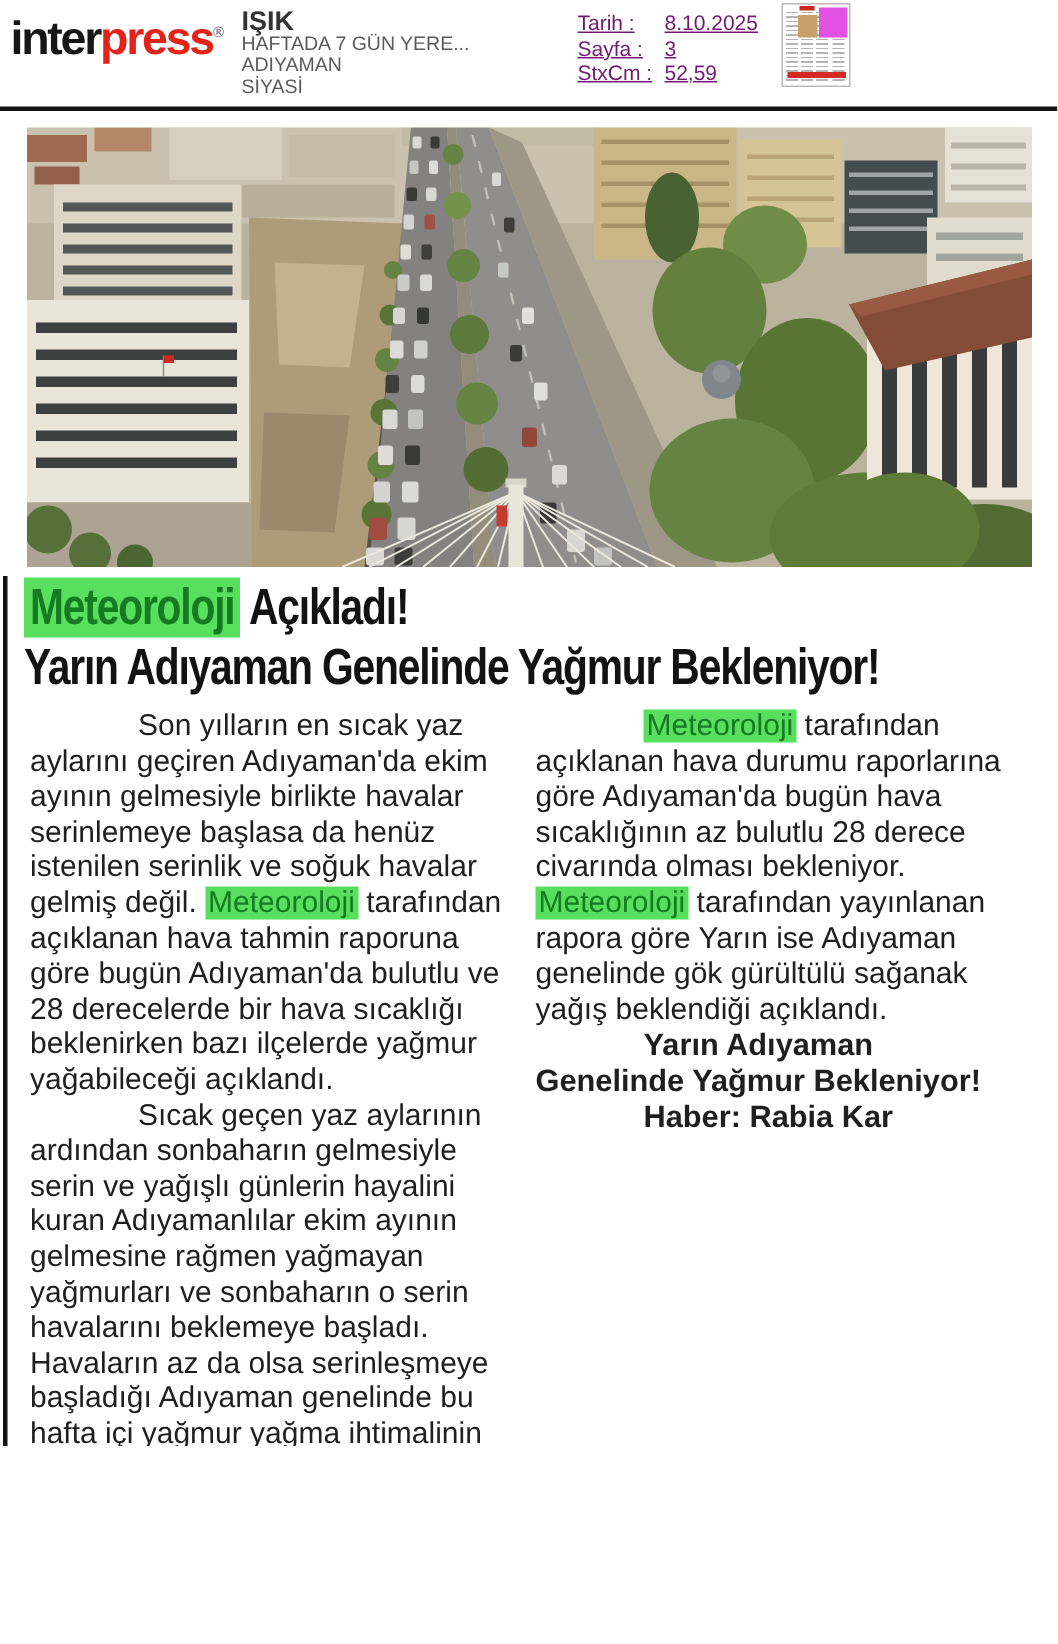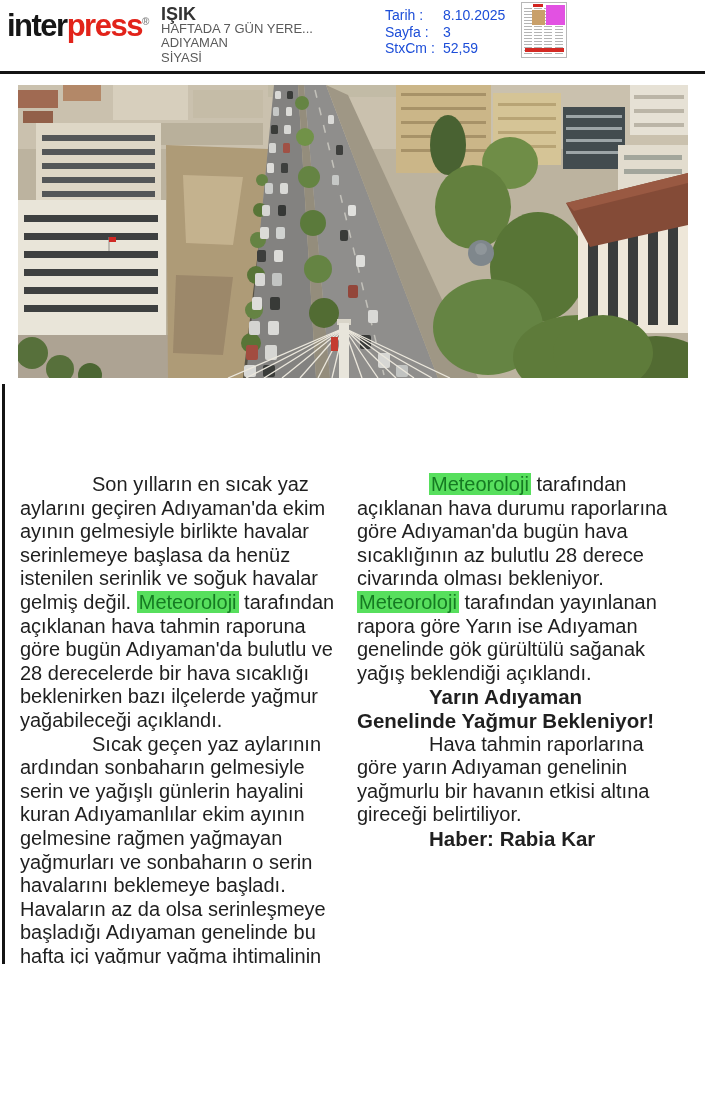--- a/index.html
+++ b/index.html
@@ -8,21 +8,21 @@
 
   
   .logo{position:absolute;left:7px;top:10px;font-size:31px;font-weight:bold;
         letter-spacing:-1.5px;color:#161616;line-height:1;}
   .logo-press{color:var(--logo-red,#e2231a);}
   .logo-reg{font-size:10px;vertical-align:super;letter-spacing:0;color:#888;}
 
   .pub{position:absolute;left:161px;top:7px;font-size:13px;line-height:14.5px;color:#5a5a5a;}
   .pub-name{font-weight:bold;font-size:18px;color:#333;}
 
-  .meta{position:absolute;left:385px;top:7px;font-size:14px;line-height:16.5px;color:#1d4ed8;}
+  .meta{position:absolute;left:385px;top:7px;font-size:14px;line-height:16.5px;color:#701a75;text-decoration:underline;}
   .meta-row{display:flex;}
   .meta-label{width:58px;}
 
   .thumb{position:absolute;left:521px;top:2px;width:46px;height:56px;background:#fff;
          border:1px solid #b8b8b8;box-sizing:border-box;}
   .t-lines{position:absolute;top:5px;width:8px;height:46px;opacity:.75;
            background:repeating-linear-gradient(to bottom,#9b9b9b 0 1px,transparent 1px 3px);}
   .t-l1{left:2px;} .t-l2{left:12px;} .t-l3{left:22px;} .t-l4{left:33px;}
   .t-red-top{position:absolute;left:11px;top:1px;width:10px;height:3px;background:#d22420;}
   .t-magenta{position:absolute;right:1px;top:2px;width:19px;height:20px;
@@ -284,29 +284,32 @@
         <line x1="326" y1="243" x2="432" y2="293" stroke="#eceae4" stroke-width="1.3"></line>
         <rect x="319" y="234" width="14" height="6" fill="#d8d6cf"></rect>
         <rect x="321" y="238" width="10" height="55" fill="#e8e7e2"></rect>
         <rect x="313" y="252" width="7" height="14" fill="#c2342c"></rect>
       </g>
       <rect width="670" height="293" fill="#f4c97a" opacity="0.06"></rect>
     </svg>
   </figure>
 
   <div class="left-rule"></div>
+  <div class="headline">
+    <div class="hl-row"><span class="hl-green">Meteoroloji</span><span> Açıkladı!</span></div>
+    <div class="hl-row"><span>Yarın Adıyaman Genelinde Yağmur Bekleniyor!</span></div>
+  </div>
 
   <div class="article">
     <div class="col">
         <div class="blk blk-p"><span>Son yılların en sıcak yaz aylarını geçiren Adıyaman'da ekim ayının gelmesiyle birlikte havalar serinlemeye başlasa da henüz istenilen serinlik ve soğuk havalar gelmiş değil. </span><span class="hl-green">Meteoroloji</span><span> tarafından açıklanan hava tahmin raporuna göre bugün Adıyaman'da bulutlu ve 28 derecelerde bir hava sıcaklığı beklenirken bazı ilçelerde yağmur yağabileceği açıklandı.</span></div>
         <div class="blk blk-p"><span>Sıcak geçen yaz aylarının ardından sonbaharın gelmesiyle serin ve yağışlı günlerin hayalini kuran Adıyamanlılar ekim ayının gelmesine rağmen yağmayan yağmurları ve sonbaharın o serin havalarını beklemeye başladı. Havaların az da olsa serinleşmeye başladığı Adıyaman genelinde bu hafta içi yağmur yağma ihtimalinin kuvvetli olması kuraklık alarmının verildiği Adıyaman genelinde yüzlerin gülmesine neden oldu.</span></div>
         <div class="blk blk-h"><span>Adıyaman'da Bugün</span><br><span>Hava Sıcaklığı Nasıl?</span></div>
       </div>
     <div class="col">
         <div class="blk blk-p"><span class="hl-green">Meteoroloji</span><span> tarafından açıklanan hava durumu raporlarına göre Adıyaman'da bugün hava sıcaklığının az bulutlu 28 derece civarında olması bekleniyor. </span><span class="hl-green">Meteoroloji</span><span> tarafından yayınlanan rapora göre Yarın ise Adıyaman genelinde gök gürültülü sağanak yağış beklendiği açıklandı.</span></div>
         <div class="blk blk-h"><span>Yarın Adıyaman</span><br><span>Genelinde Yağmur Bekleniyor!</span></div>
-        <div class="blk blk-p"><span>Hava tahmin raporlarına göre yarın Adıyaman genelinin yağmurlu bir havanın etkisi altına gireceği belirtiliyor.</span></div>
         <div class="blk blk-byline"><span>Haber: Rabia Kar</span></div>
       </div>
   </div>
 
   <div class="footer-bar"></div>
 </div>
 
 </body></html>

